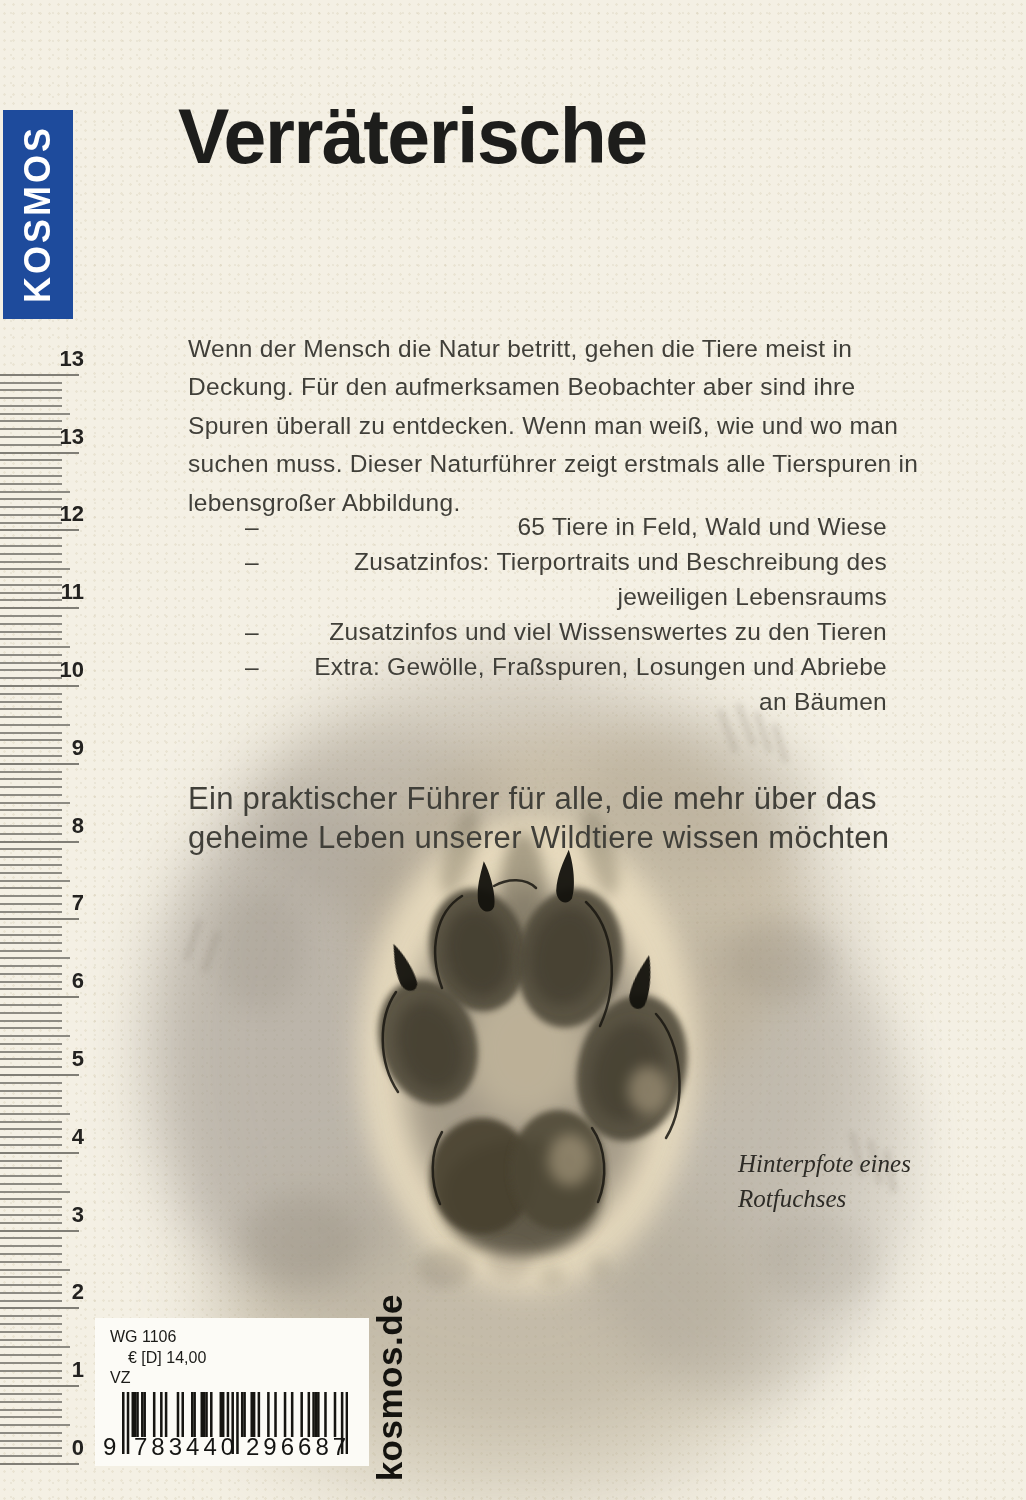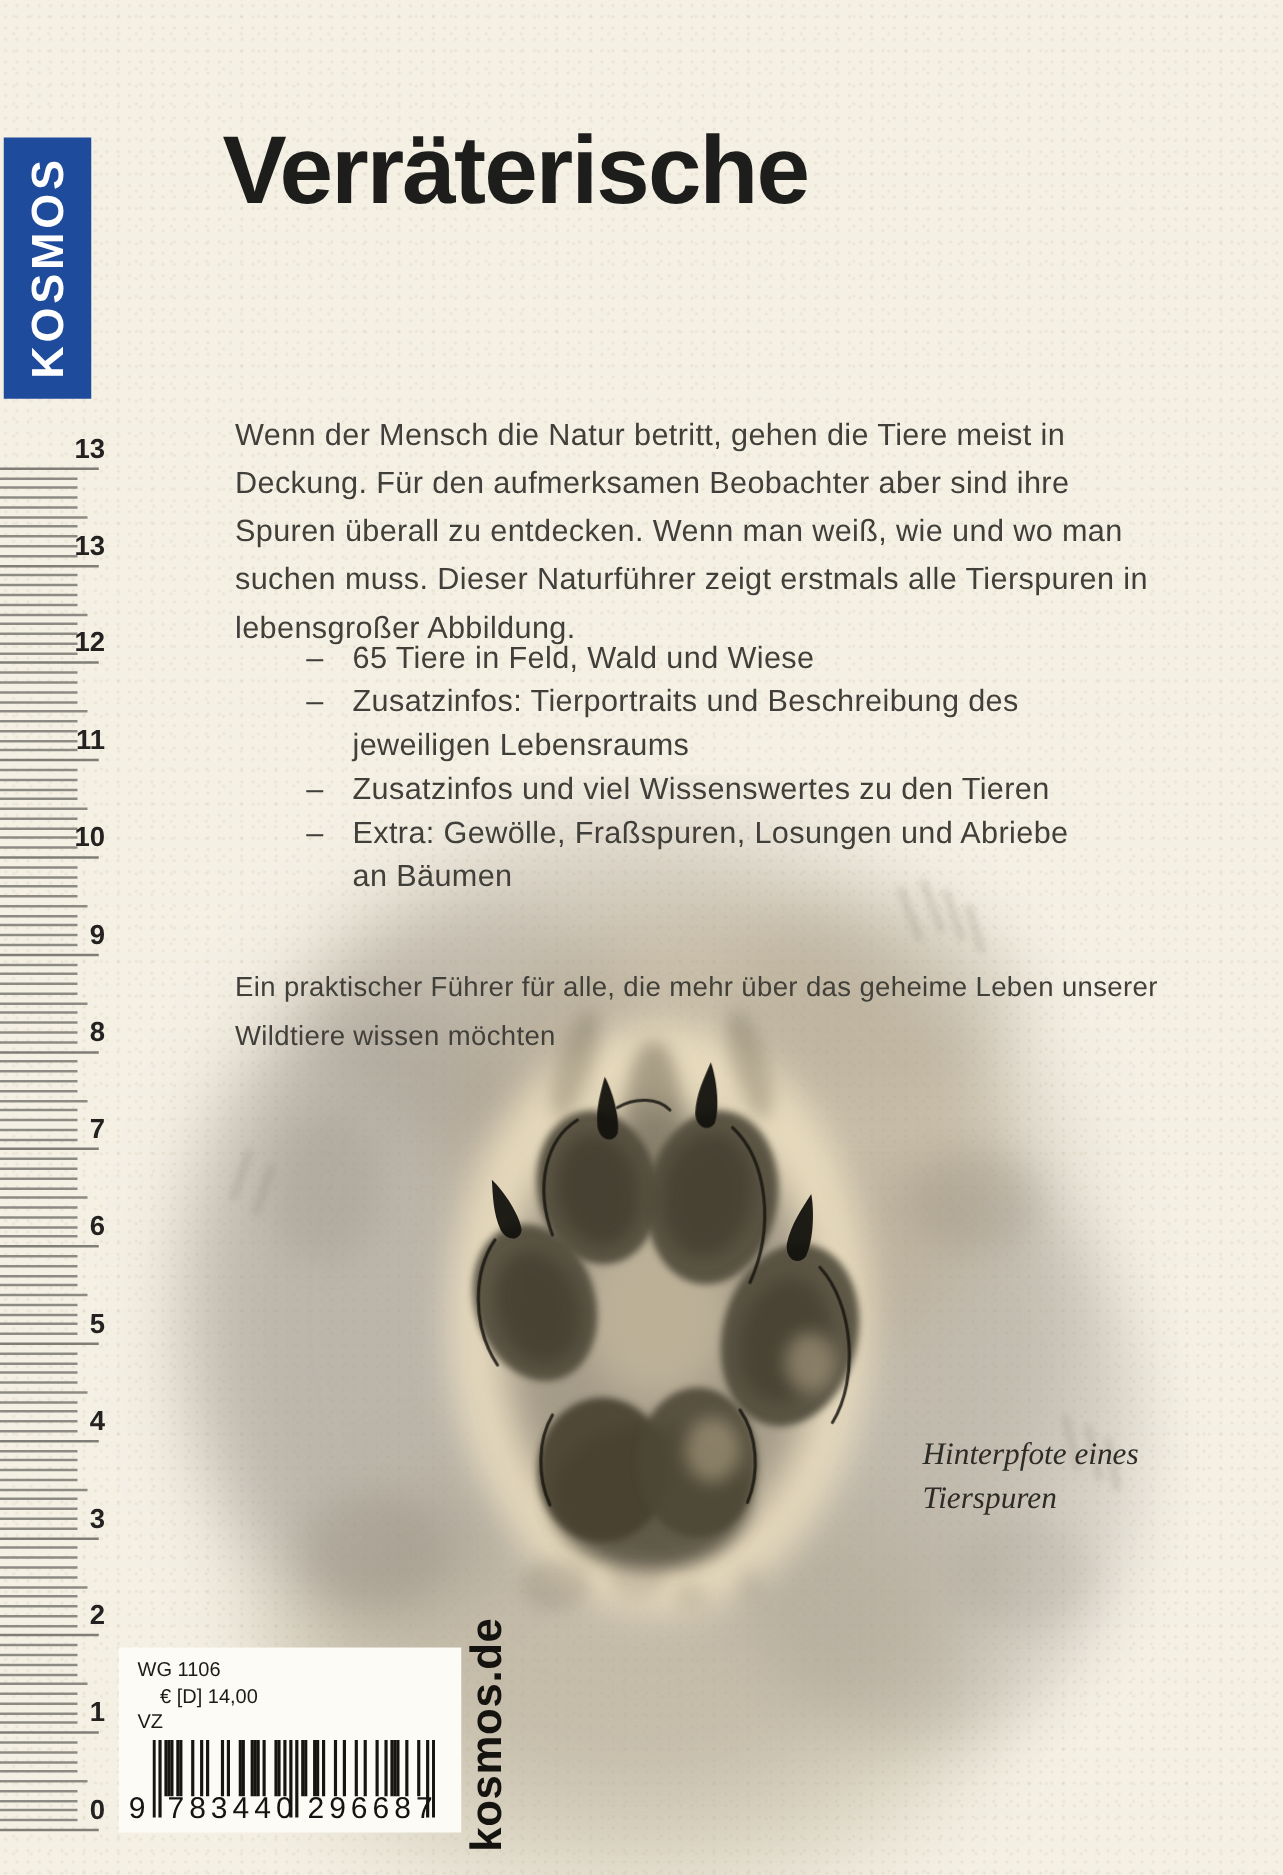--- a/index.html
+++ b/index.html
@@ -38,23 +38,23 @@
     color:#1d1d1b;font-weight:700;font-size:77px;line-height:84px;letter-spacing:-1.5px;}
   .title .l2{text-align:right;}
 
   
   .intro{position:absolute;left:188px;top:305px;width:740px;
     font-size:24.5px;line-height:38.5px;letter-spacing:.3px;color:#403f39;}
   .features{position:absolute;left:245px;top:509px;width:642px;
     font-size:24.5px;line-height:35px;letter-spacing:.3px;color:#403f39;}
   .feat{display:flex;}
   .feat .dash{flex:0 0 37px;}
-  .feat .ftext{flex:1;}
+  .feat .ftext{flex:1;text-align:right;}
   .closing{position:absolute;left:188px;top:749px;width:740px;
-    font-size:22px;line-height:38.5px;letter-spacing:.3px;color:#403f39;}
+    font-size:31px;line-height:38.5px;letter-spacing:.3px;color:#403f39;}
 
   
   .paw{position:absolute;left:80px;top:620px;}
 
   
   .caption{position:absolute;left:738px;top:1146px;width:190px;
     font-family:"Liberation Serif",serif;font-style:italic;
     font-size:25px;line-height:35px;color:#2d2b26;}
 
   
@@ -353,21 +353,21 @@
     <span class="ftext">Zusatzinfos und viel Wissenswertes zu den Tieren</span>
   </div>
   <div class="feat">
     <span class="dash">–</span>
     <span class="ftext">Extra: Gewölle, Fraßspuren, Losungen und Abriebe an Bäumen</span>
   </div>
 </div>
 
 <p class="closing">Ein praktischer Führer für alle, die mehr über das geheime Leben unserer Wildtiere wissen möchten</p>
 
-<div class="caption">Hinterpfote eines Tierspuren</div>
+<div class="caption">Hinterpfote eines Rotfuchses</div>
 
 <div class="label-box">
   <div class="label-text">
     <div>WG 1106</div>
     <div class="isbn-row">
       <span class="price">€ [D] 14,00</span>
     </div>
     <div>VZ</div>
   </div>
   <div class="barcode">

